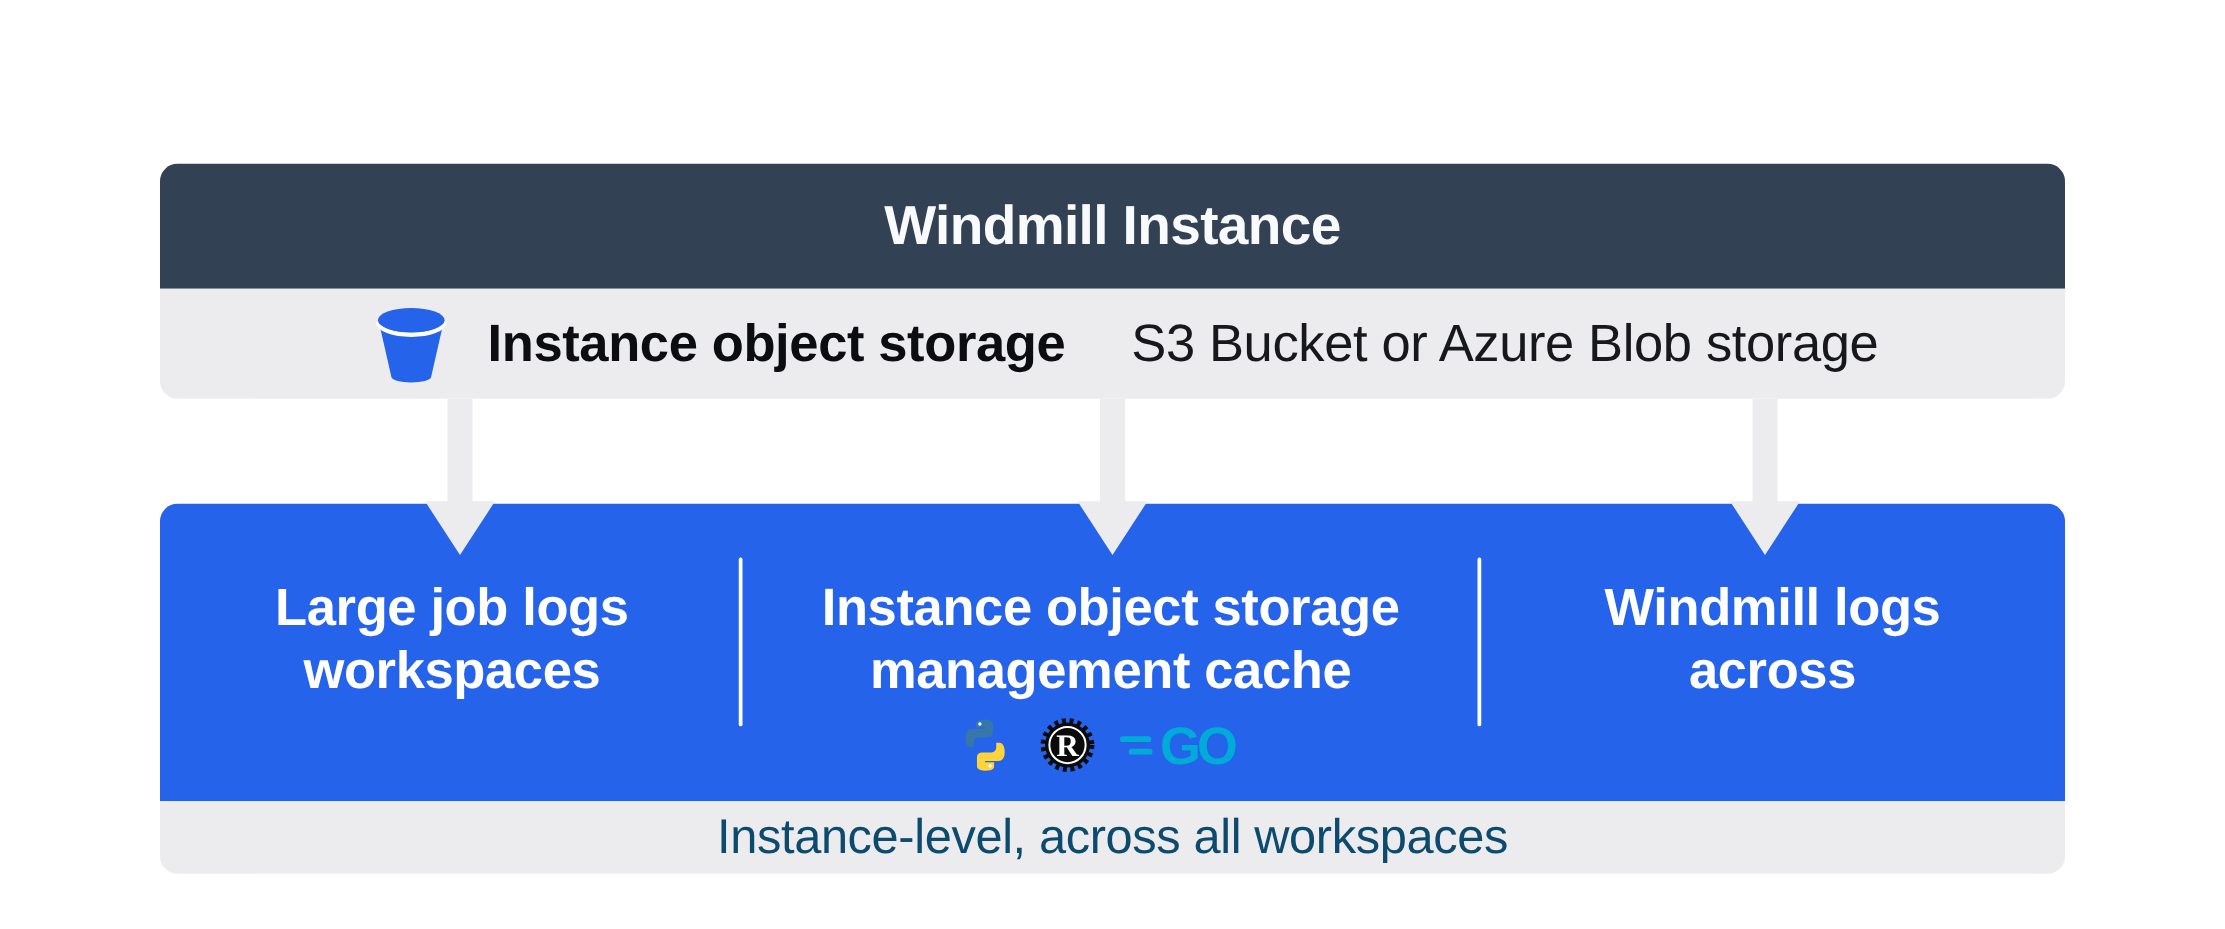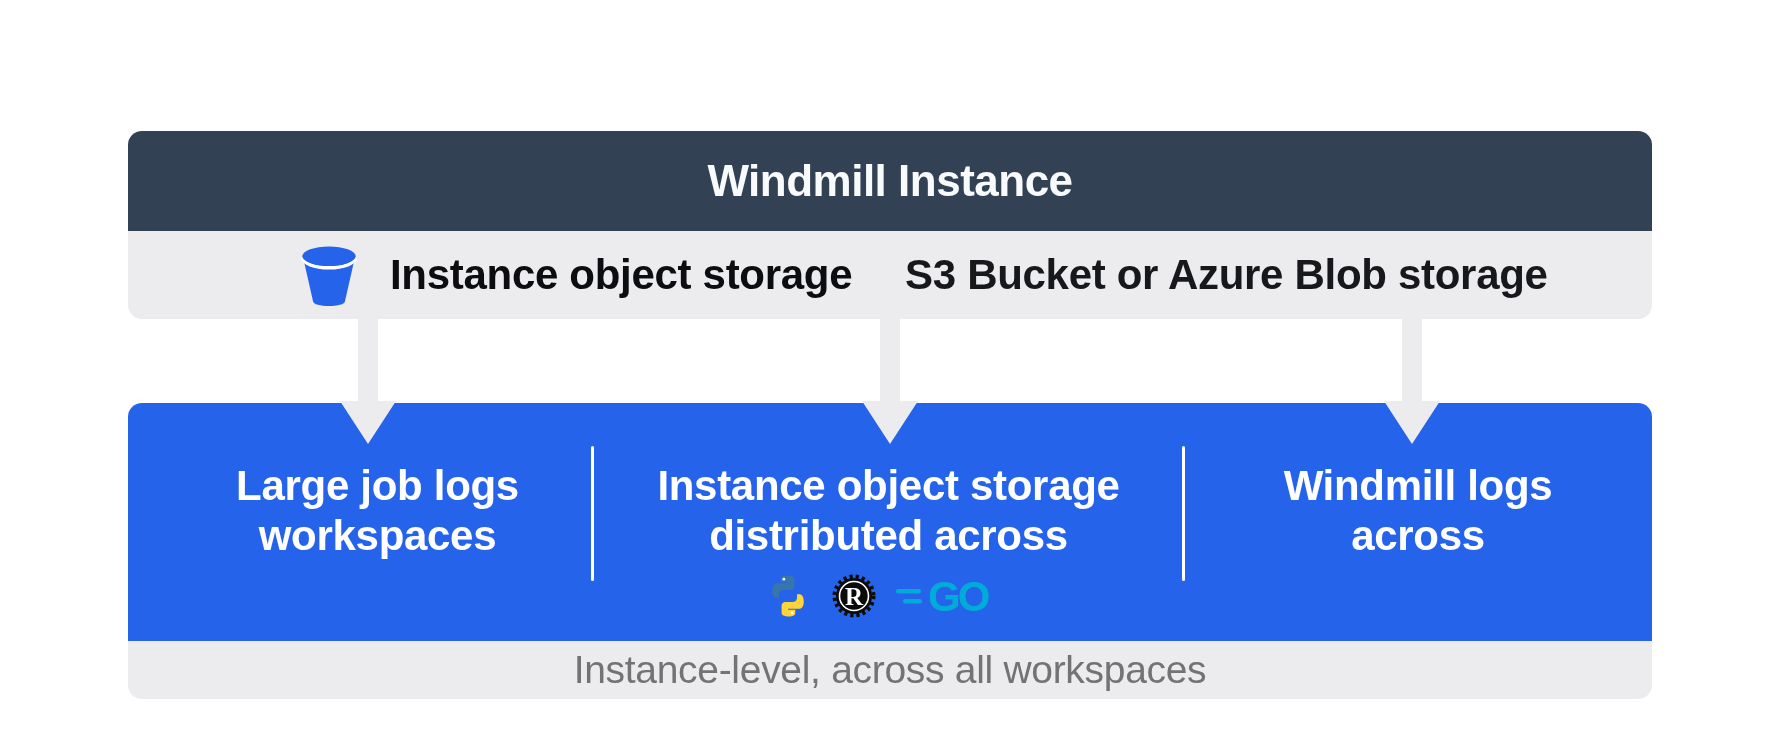--- a/index.html
+++ b/index.html
@@ -22,53 +22,53 @@
     position:absolute;left:128px;top:185px;width:1524px;height:88px;
     background:#ececee;border-radius:0 0 14px 14px;
   }
   .bucket{position:absolute;left:170px;top:12px;}
   .storage-label{
     position:absolute;left:262px;top:0;height:88px;display:flex;align-items:center;
     font-size:42px;font-weight:600;color:#0c0d10;letter-spacing:-0.3px;
   }
   .storage-sublabel{
     position:absolute;left:777px;top:0;height:88px;display:flex;align-items:center;
-    font-size:42px;font-weight:700;color:#17181b;letter-spacing:-0.3px;
+    font-size:42px;font-weight:400;color:#17181b;letter-spacing:-0.3px;
   }
   
   .arrow{position:absolute;top:273px;width:60px;height:126px;z-index:3;}
   .arrow.a1{left:338px;} .arrow.a2{left:860px;} .arrow.a3{left:1382px;}
   
   .panel{
     position:absolute;left:128px;top:357px;width:1524px;height:238px;
     background:#2563eb;border-radius:14px 14px 0 0;
   }
   .col{
     position:absolute;top:0;height:238px;
     display:flex;flex-direction:column;align-items:center;padding-top:58px;box-sizing:border-box;
   }
-  .col.c1{left:17px;width:465px;}
+  .col.c1{left:1px;width:465px;}
   .col.c2{left:465px;width:591px;}
   .col.c3{left:1056px;width:468px;}
   .feature-title{
     color:#ffffff;font-size:42px;font-weight:700;line-height:50px;text-align:center;
     letter-spacing:-0.3px;
   }
   .divider{
     position:absolute;top:43px;width:3px;height:135px;background:#ffffff;border-radius:2px;
   }
   .divider.d1{left:463px;} .divider.d2{left:1054px;}
   .lang-row{display:flex;align-items:center;gap:18px;margin-top:10px;height:50px;}
   
   .footer-bar{
     position:absolute;left:128px;top:595px;width:1524px;height:58px;
     background:#ececee;border-radius:0 0 14px 14px;
     display:flex;align-items:center;justify-content:center;
   }
-  .footer-bar .caption{font-size:39px;font-weight:400;color:#737373;letter-spacing:-0.3px;}
+  .footer-bar .caption{font-size:39px;font-weight:400;color:#0c4a6e;letter-spacing:-0.3px;}
 </style>
 </head>
 <body>
 
 <div class="canvas">
 
   <div class="header">
     <div class="title">Windmill Instance</div>
   </div>
 
@@ -99,21 +99,21 @@
         <span>Large job logs</span><br>
         <span>workspaces</span>
       </div>
     </div>
 
     <div class="divider d1"></div>
 
     <div class="col c2">
       <div class="feature-title">
         <span>Instance object storage</span><br>
-        <span>distributed across</span>
+        <span>management cache</span>
       </div>
       <div class="lang-row">
 
         <svg width="48" height="48" viewBox="0 0 48 48" aria-hidden="true">
           <path d="M23.8 3.5c-7.6 0-7.1 3.3-7.1 3.3l.01 3.4h7.25v1.02H13.1s-4.86-.55-4.86 7.1c0 7.67 4.24 7.4 4.24 7.4h2.53v-3.55s-.14-4.24 4.17-4.24h7.19s4.04.07 4.04-3.9V7.4s.61-3.9-6.61-3.9z" fill="#3776AB"></path>
           <g transform="rotate(180 24 24)">
             <path d="M23.8 3.5c-7.6 0-7.1 3.3-7.1 3.3l.01 3.4h7.25v1.02H13.1s-4.86-.55-4.86 7.1c0 7.67 4.24 7.4 4.24 7.4h2.53v-3.55s-.14-4.24 4.17-4.24h7.19s4.04.07 4.04-3.9V7.4s.61-3.9-6.61-3.9z" fill="#FFD43B"></path>
           </g>
           <circle cx="19.9" cy="7.2" r="1.35" fill="#ffffff"></circle>
           <circle cx="28.1" cy="40.8" r="1.35" fill="#ffffff"></circle>

